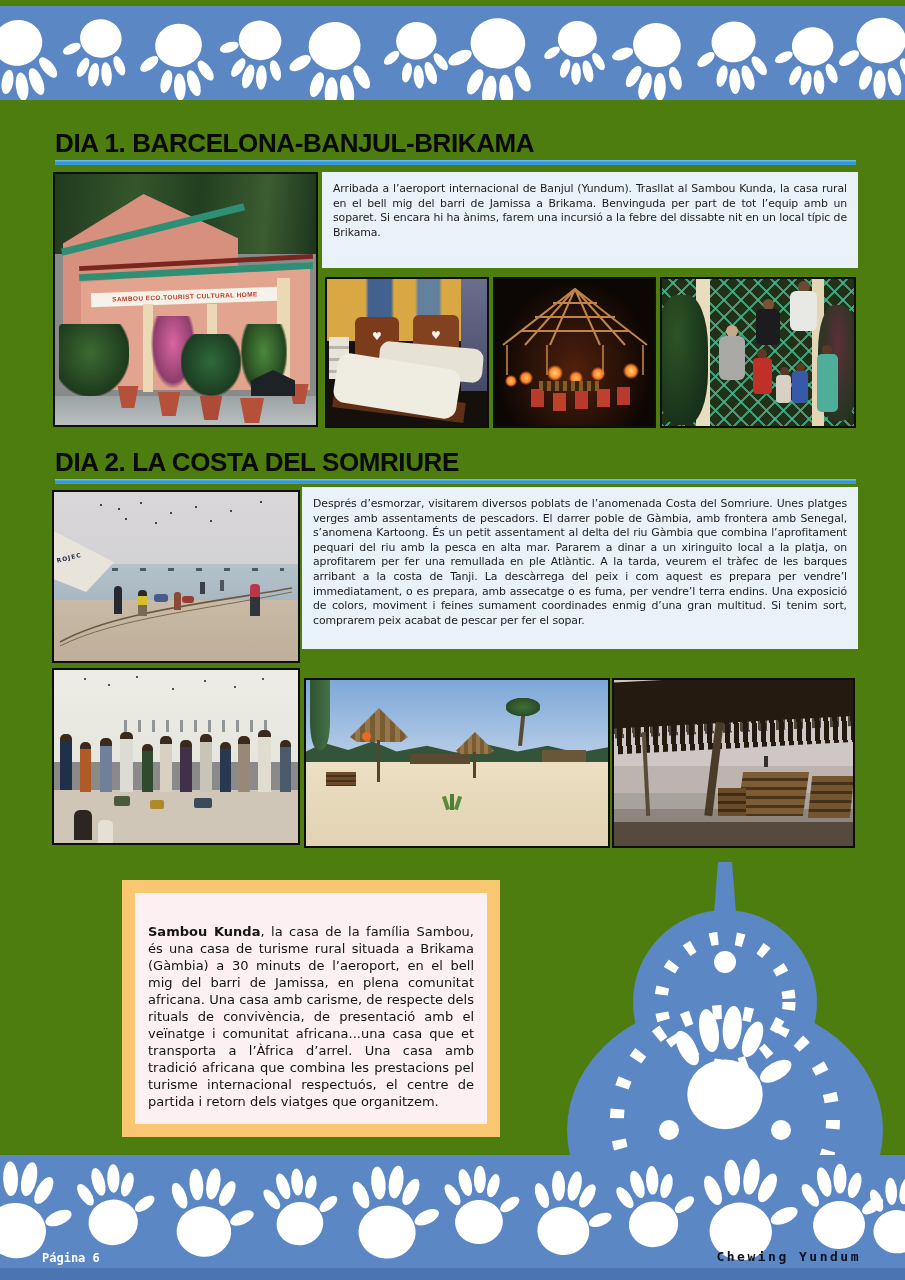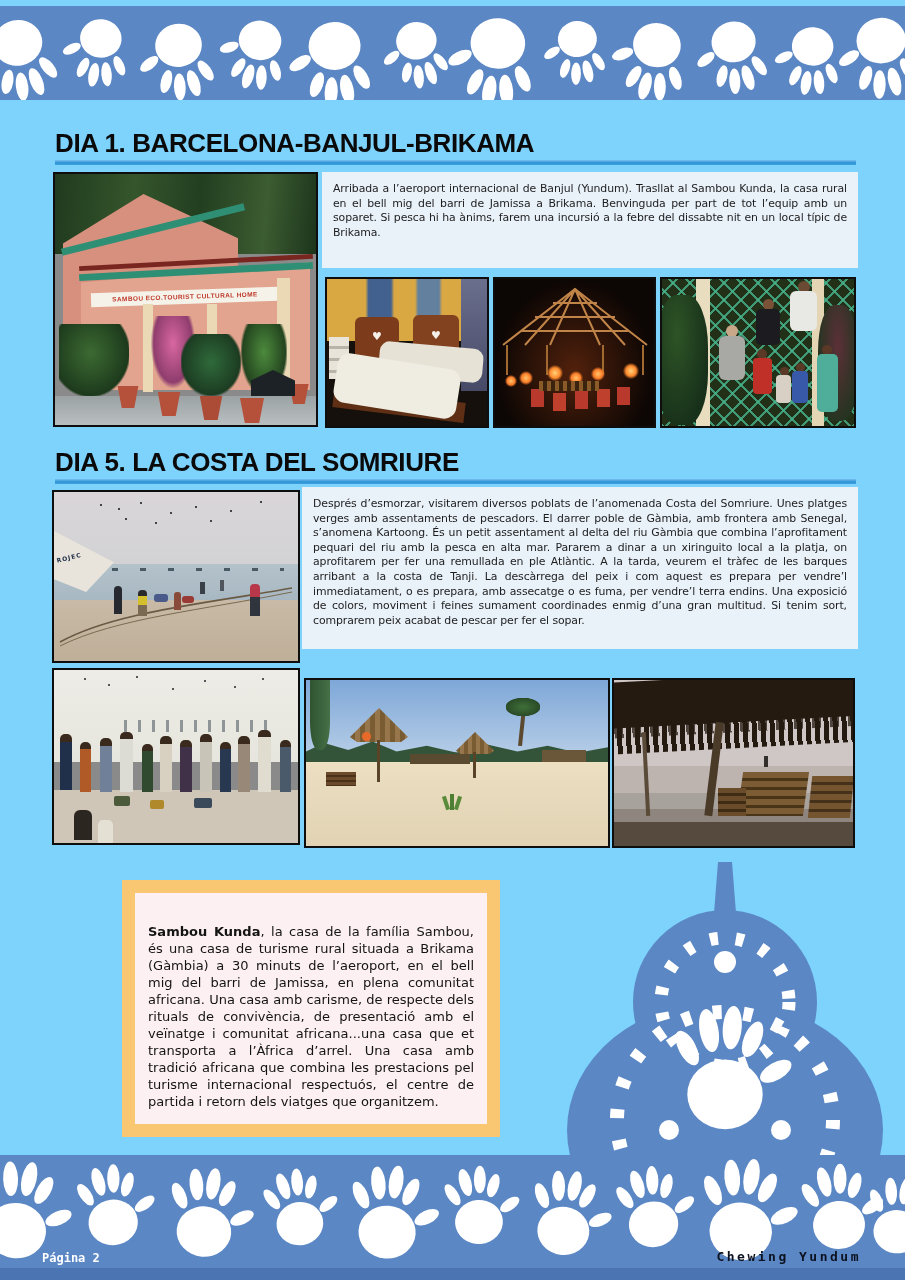--- a/index.html
+++ b/index.html
@@ -1,16 +1,16 @@
 <!DOCTYPE html>
 <html><head>
 <meta charset="utf-8">
 <style>
   html,body{margin:0;padding:0;background:#ffffff;}
-  .page{position:relative;width:905px;height:1280px;background:#7dd3fc;overflow:hidden;
+  .page{position:relative;width:905px;height:1280px;background:#4d7c0f;overflow:hidden;
         font-family:"DejaVu Sans",sans-serif;}
   
   .band-top{position:absolute;left:0;top:6px;width:905px;height:94px;background:#5b87c5;}
   .band-bottom{position:absolute;left:0;top:1155px;width:905px;height:125px;background:#5b87c5;}
   .band-strip{position:absolute;left:0;top:1268px;width:905px;height:12px;background:#4b74b2;}
   .band-svg{position:absolute;left:0;top:0;width:100%;height:100%;}
   
   .h-title{position:absolute;font-family:"Liberation Sans",sans-serif;font-weight:bold;
            font-size:26px;letter-spacing:-0.4px;color:#0a0a0a;white-space:nowrap;}
   .rule{position:absolute;left:55px;width:801px;height:5px;
@@ -92,21 +92,21 @@
     <div style="left:126px;top:160px;width:60px;height:62px;background:radial-gradient(ellipse at 50% 45%,#2f6a3a,#1c3c22 68%,transparent 74%);"></div>
     <div style="left:186px;top:150px;width:46px;height:70px;background:radial-gradient(ellipse at 50% 40%,#4c8a3c,#23441f 66%,transparent 74%);"></div>
     <div style="left:60px;top:212px;width:26px;height:22px;background:#b5503a;clip-path:polygon(10% 0,90% 0,74% 100%,26% 100%);"></div>
     <div style="left:100px;top:218px;width:28px;height:24px;background:#b5503a;clip-path:polygon(10% 0,90% 0,74% 100%,26% 100%);"></div>
     <div style="left:142px;top:222px;width:28px;height:24px;background:#ad4c36;clip-path:polygon(10% 0,90% 0,74% 100%,26% 100%);"></div>
     <div style="left:182px;top:224px;width:30px;height:25px;background:#b5503a;clip-path:polygon(10% 0,90% 0,74% 100%,26% 100%);"></div>
     <div style="left:232px;top:210px;width:24px;height:20px;background:#b5503a;clip-path:polygon(10% 0,90% 0,74% 100%,26% 100%);"></div>
     <div style="left:196px;top:196px;width:44px;height:26px;background:#1c2226;clip-path:polygon(0 40%,50% 0,100% 40%,100% 100%,0 100%);"></div>
   </div>
 
-  <div class="panel" style="left:322px;top:172px;width:536px;height:96px;">Arribada a l’aeroport internacional de Banjul (Yundum). Trasllat al Sambou Kunda, la casa rural en el bell mig del barri de Jamissa a Brikama. Benvinguda per part de tot l’equip amb un soparet. Si pesca hi ha ànims, farem una incursió a la febre del dissabte nit en un local típic de Brikama.</div>
+  <div class="panel" style="left:322px;top:172px;width:536px;height:96px;">Arribada a l’aeroport internacional de Banjul (Yundum). Trasllat al Sambou Kunda, la casa rural en el bell mig del barri de Jamissa a Brikama. Benvinguda per part de tot l’equip amb un soparet. Si encara hi ha ànims, farem una incursió a la febre del dissabte nit en un local típic de Brikama.</div>
 
   <div class="photo" style="left:325px;top:277px;width:164px;height:151px;background:#15100b;">
     <div style="left:0;top:0;width:100%;height:62px;background:linear-gradient(90deg,#d9a843 0 24%,#43618f 26% 40%,#d9a843 42% 55%,#64809f 57% 70%,#d9a843 72% 100%);"></div>
     <div style="right:0;top:0;width:26px;height:112px;background:linear-gradient(#6a6f8e,#474a66);"></div>
     <div style="left:2px;top:58px;width:20px;height:42px;background:repeating-linear-gradient(#e8e4da 0 9px,#b8b4aa 9px 12px);"></div>
     <div style="left:28px;top:38px;width:44px;height:48px;background:#7c3c1c;border-radius:6px 6px 0 0;color:#f5f0e8;font-size:11px;text-align:center;line-height:40px;">♥</div>
     <div style="left:86px;top:36px;width:46px;height:50px;background:#83421f;border-radius:6px 6px 0 0;color:#f5f0e8;font-size:11px;text-align:center;line-height:42px;">♥</div>
     <div style="left:52px;top:66px;width:104px;height:34px;background:#e6e2d6;border-radius:10px;transform:rotate(5deg);"></div>
     <div style="left:6px;top:116px;width:132px;height:20px;background:#5e2f14;transform:rotate(7deg);"></div>
     <div style="left:8px;top:82px;width:124px;height:50px;background:#efece2;border-radius:12px;transform:rotate(9deg);"></div>
@@ -151,21 +151,21 @@
     <div style="left:95px;top:70px;width:10px;height:10px;border-radius:50%;background:#5a3a26;"></div>
     <div style="left:91px;top:79px;width:19px;height:36px;border-radius:4px;background:#c03028;"></div>
     <div style="left:118px;top:88px;width:9px;height:9px;border-radius:50%;background:#5a3a26;"></div>
     <div style="left:114px;top:96px;width:15px;height:28px;border-radius:4px;background:#d8d0c4;"></div>
     <div style="left:134px;top:84px;width:9px;height:9px;border-radius:50%;background:#5a3a26;"></div>
     <div style="left:130px;top:92px;width:16px;height:32px;border-radius:4px;background:#3858a8;"></div>
     <div style="left:160px;top:66px;width:10px;height:10px;border-radius:50%;background:#5a3a26;"></div>
     <div style="left:155px;top:75px;width:21px;height:58px;border-radius:5px;background:#4fae9a;"></div>
   </div>
 
-  <div class="h-title" style="left:55px;top:447px;">DIA 5. LA COSTA DEL SOMRIURE</div>
+  <div class="h-title" style="left:55px;top:447px;">DIA 2. LA COSTA DEL SOMRIURE</div>
   <div class="rule" style="top:479px;"></div>
 
   <div class="photo" style="left:52px;top:490px;width:248px;height:173px;">
     <div style="left:0;top:0;width:100%;height:72px;background:linear-gradient(#dad6da,#d2d2d4);"></div>
     <div style="left:46px;top:12px;width:2px;height:2px;background:#444;box-shadow:18px 4px #444,40px -2px #444,70px 8px #444,95px 2px #444,130px 6px #444,160px -3px #444,25px 14px #444,55px 18px #444,110px 16px #444;"></div>
     <div style="left:0;top:72px;width:100%;height:36px;background:linear-gradient(#b4c2ca,#a8b8c2);"></div>
     <div style="left:30px;top:76px;width:200px;height:3px;background:repeating-linear-gradient(90deg,#4a5a64 0 6px,transparent 6px 28px);"></div>
     <div style="left:0;top:108px;width:100%;height:65px;background:linear-gradient(#c8baa6,#bfae98);"></div>
     <div style="left:-2px;top:38px;width:62px;height:62px;background:#e8e4dc;clip-path:polygon(0 0,100% 52%,55% 100%,0 78%);"></div>
     <div style="left:2px;top:60px;width:40px;transform:rotate(-14deg);font-size:6px;font-weight:bold;color:#203048;letter-spacing:1px;">ROJEC</div>
@@ -266,18 +266,18 @@
       <use href="#handshape" transform="translate(205 64) rotate(5) scale(1.05)"></use>
       <use href="#handshape" transform="translate(298 58) rotate(-10) scale(0.9)"></use>
       <use href="#handshape" transform="translate(388 64) rotate(4) scale(1.1)"></use>
       <use href="#handshape" transform="translate(478 56) rotate(-5) scale(0.92)"></use>
       <use href="#handshape" transform="translate(565 64) rotate(8) scale(1.0)"></use>
       <use href="#handshape" transform="translate(652 58) rotate(-8) scale(0.95)"></use>
       <use href="#handshape" transform="translate(742 62) rotate(5) scale(1.2)"></use>
       <use href="#handshape" transform="translate(838 58) rotate(-5) scale(1.0)"></use>
       <use href="#handshape" transform="translate(898 66) rotate(6) scale(0.9)"></use>
     </svg>
-    <div class="footer-left">Página 2</div>
+    <div class="footer-left">Página 6</div>
     <div class="footer-right">Chewing Yundum</div>
   </div>
   <div class="band-strip"></div>
 
 </div>
 
 </body></html>

